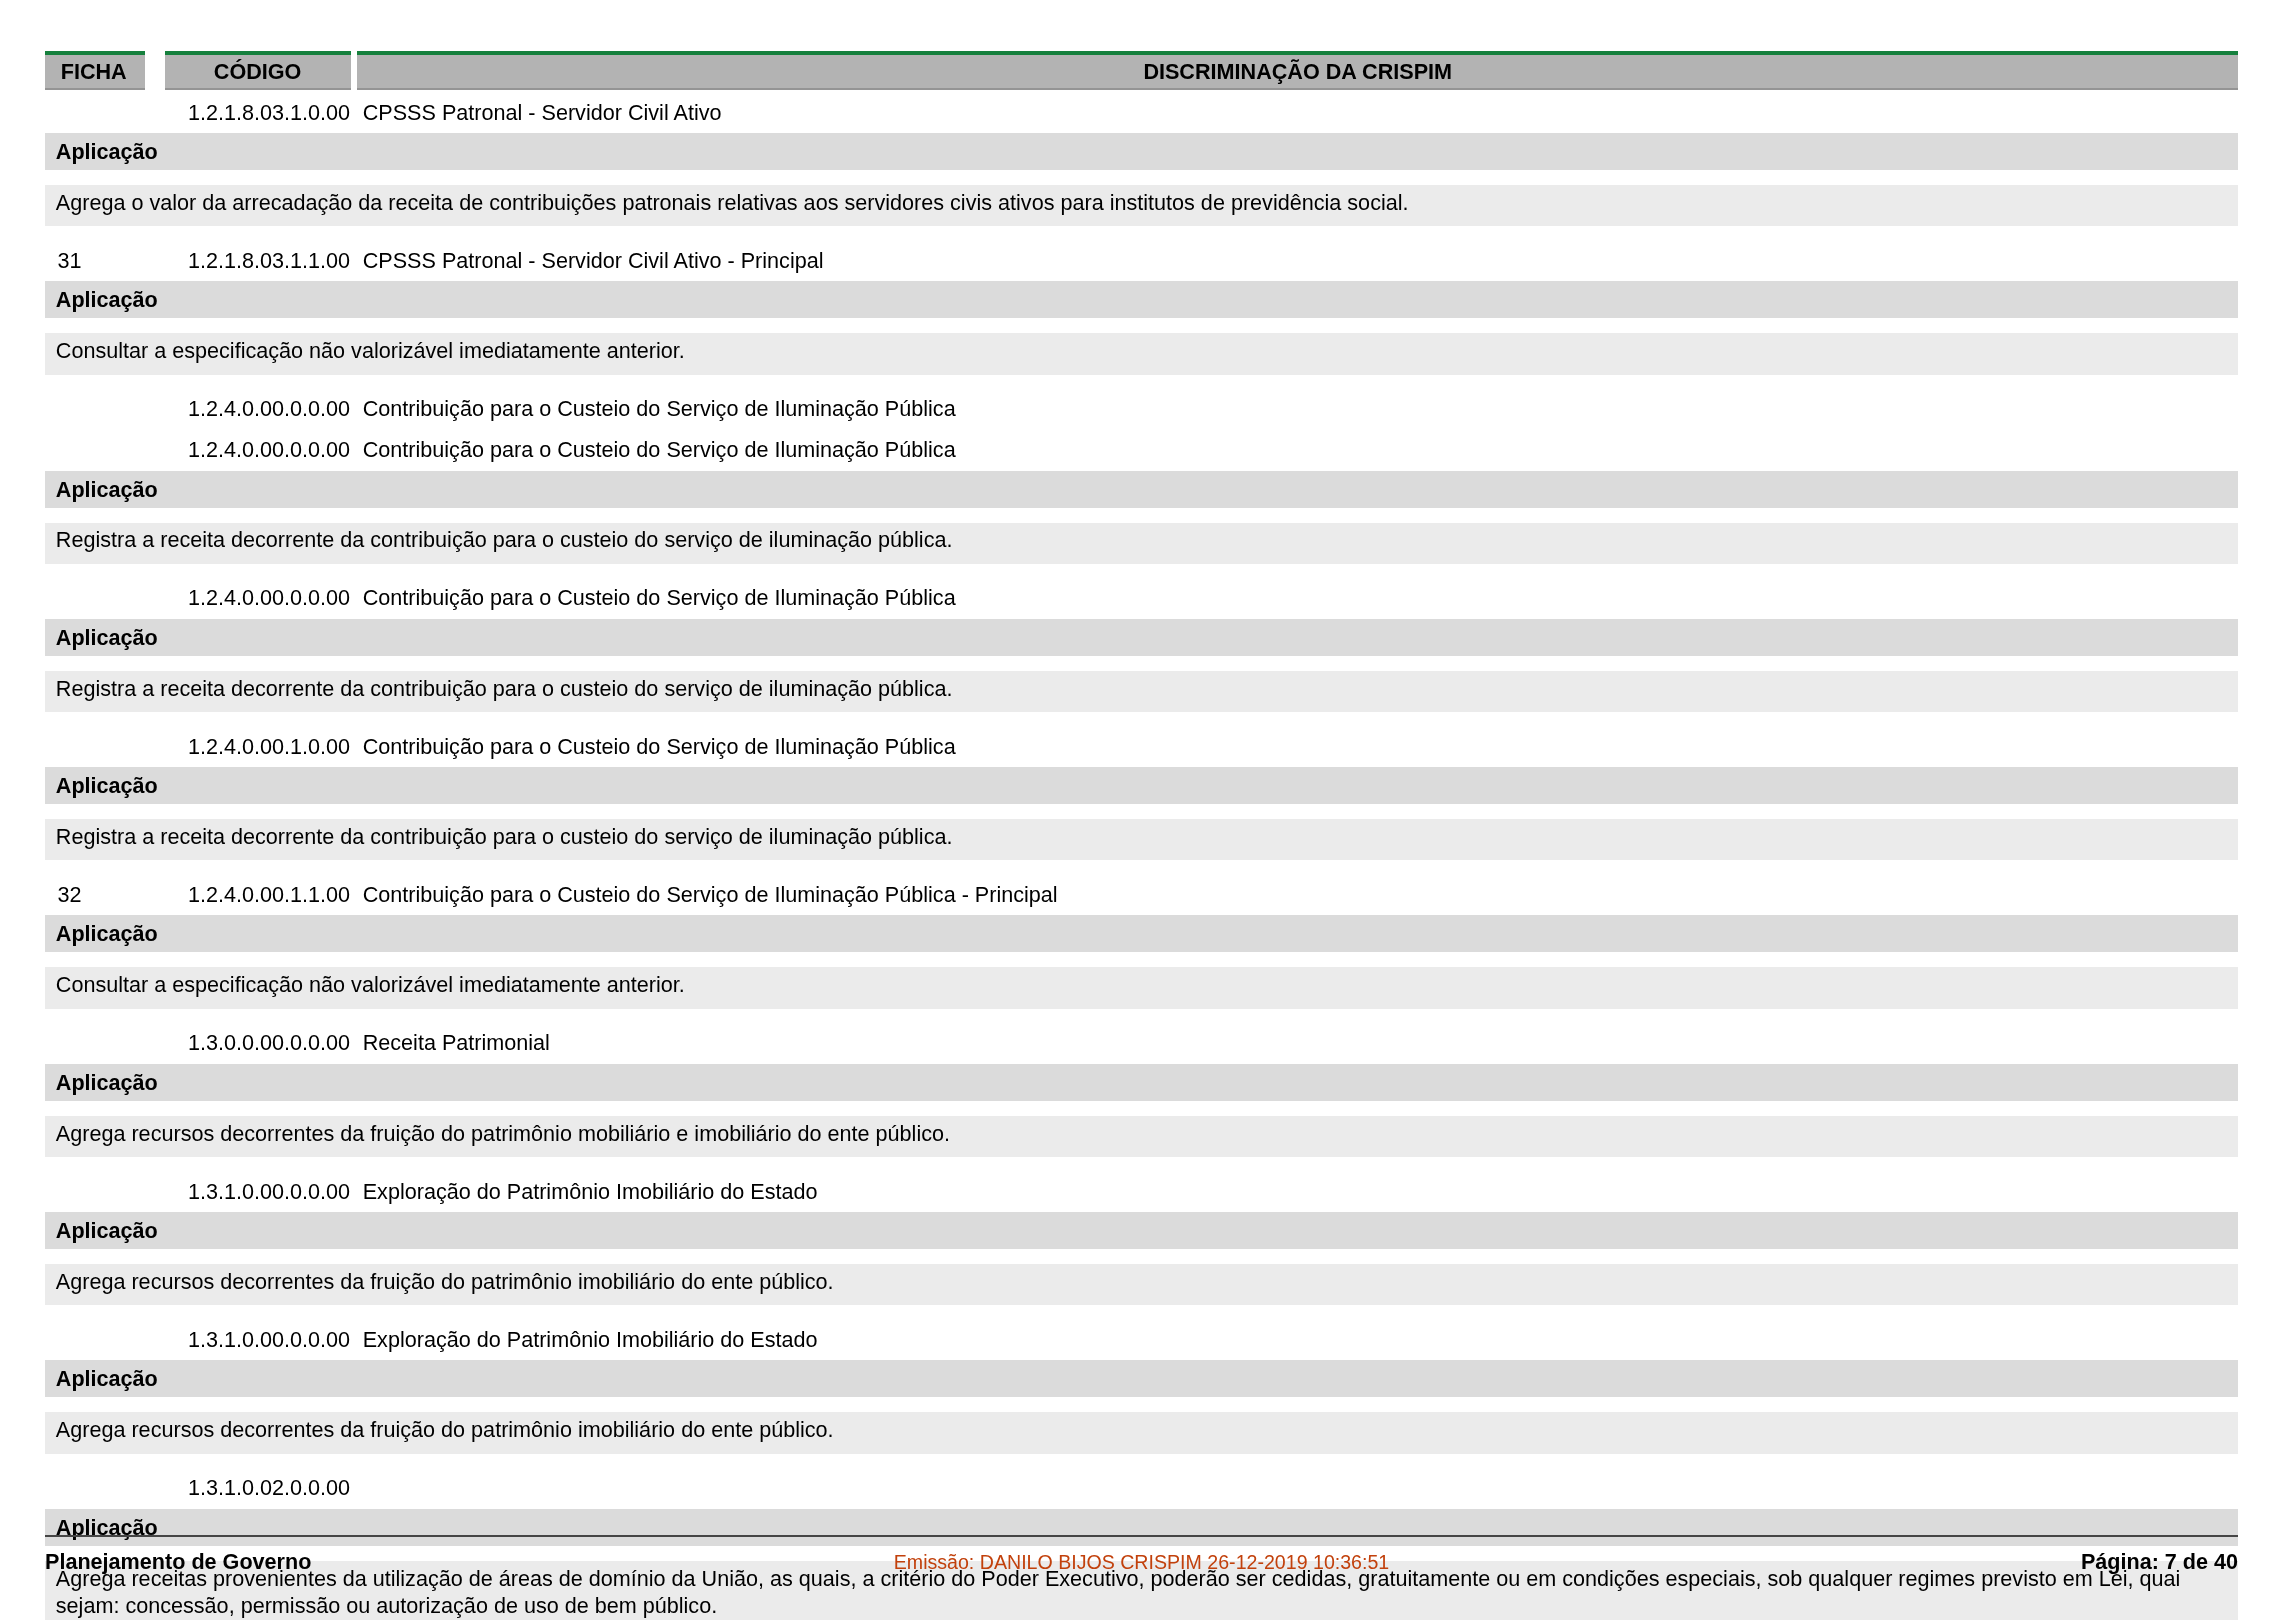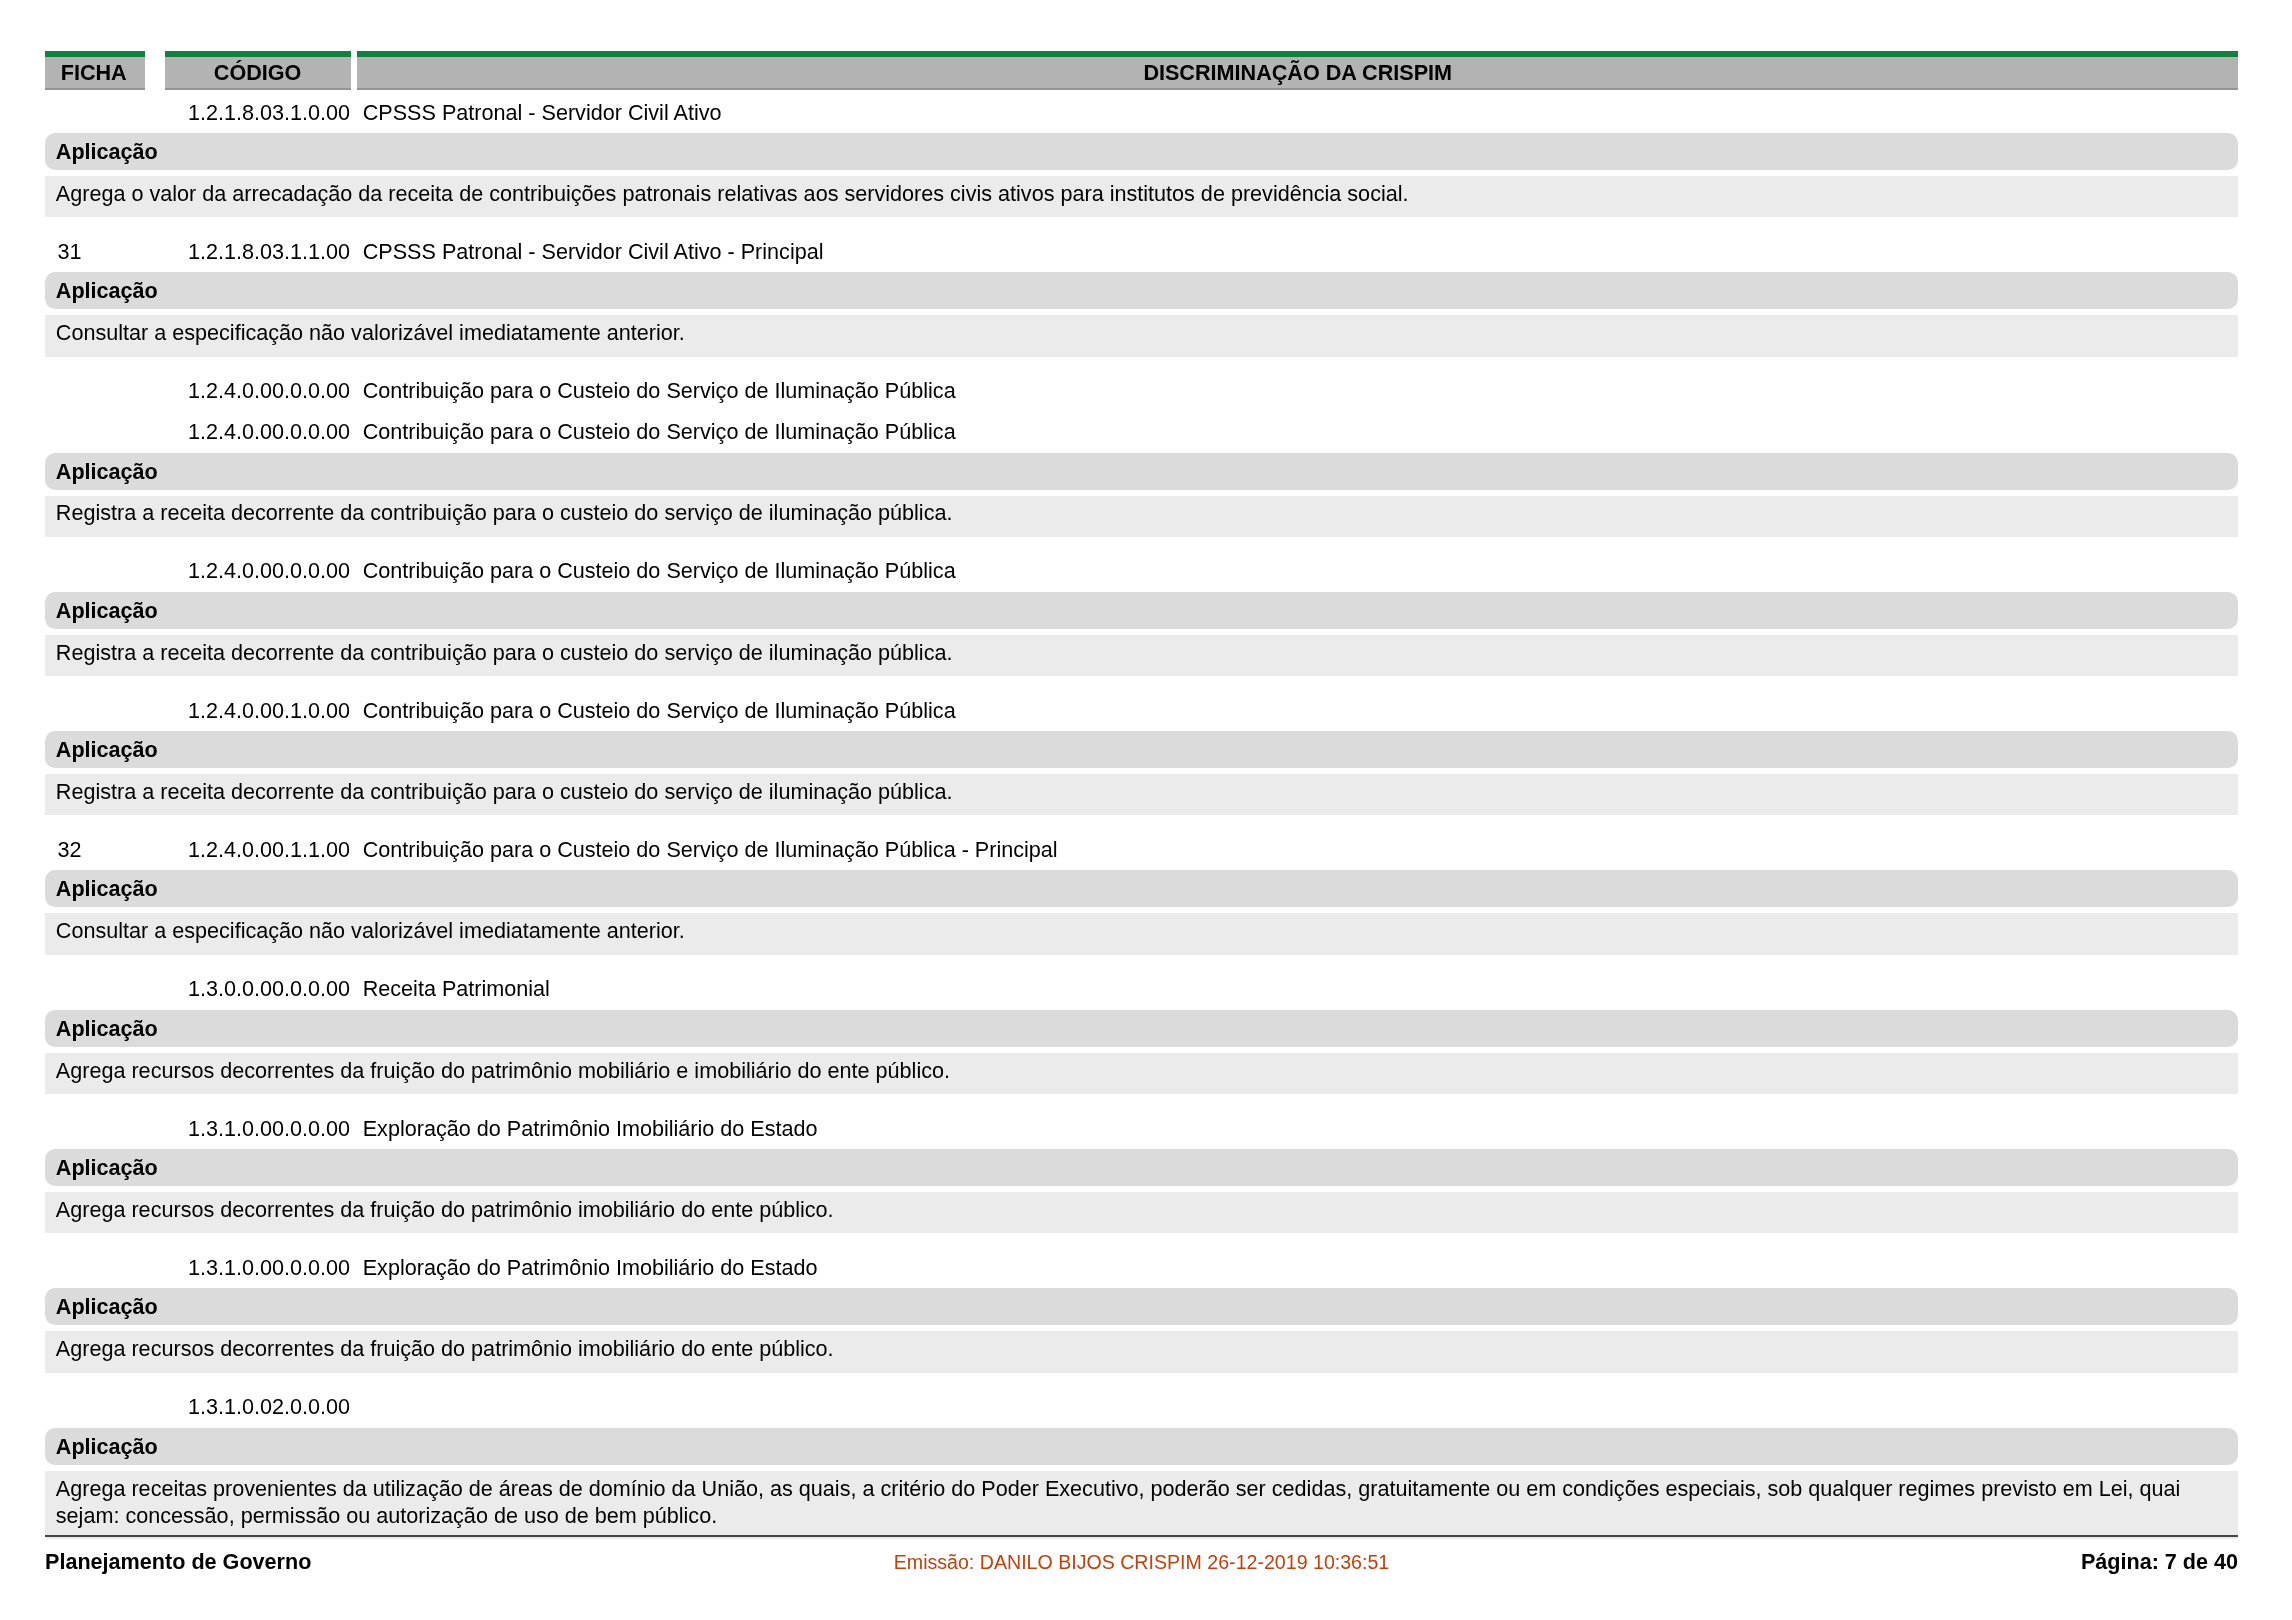--- a/index.html
+++ b/index.html
@@ -10,21 +10,21 @@
     color:#000;
     position:relative;
     overflow:hidden;
   }
   .report-table { position:absolute; left:45px; top:51px; width:2193px; }
 
   
   .header-row { display:flex; height:39px; margin-bottom:2px; }
   .h-cell {
     background:var(--header-bg,#b3b3b3);
-    border-top:6px solid #15803d;
+    border-top:4px solid #15803d;
     border-bottom:2px solid #949494;
     box-sizing:border-box;
     display:flex; align-items:center;
     font-weight:bold; font-size:21.6px;
     white-space:nowrap;
   }
   .h-ficha  { width:100px; padding-left:15.7px; margin-right:19.6px; }
   .h-codigo { width:186px; justify-content:center; margin-right:6.9px; }
   .h-disc   { flex:1; justify-content:center; }
 
@@ -37,22 +37,21 @@
   
   .band {
     box-sizing:border-box;
     padding-left:10.8px; padding-right:13.7px;
     font-size:21.6px;
   }
   .band.apl {
     height:37px; line-height:37px;
     background:var(--apl-bg,#dbdbdb);
     font-weight:bold;
-    margin-bottom:6px;
-    border-radius:10px;
+    margin-bottom:15px;
   }
   .band.desc {
     min-height:41px;
     background:var(--desc-bg,#ebebeb);
     margin-bottom:14px;
     display:flex; align-items:center;
     line-height:27.4px;
     padding-top:3.9px; padding-bottom:10px;
   }
 

